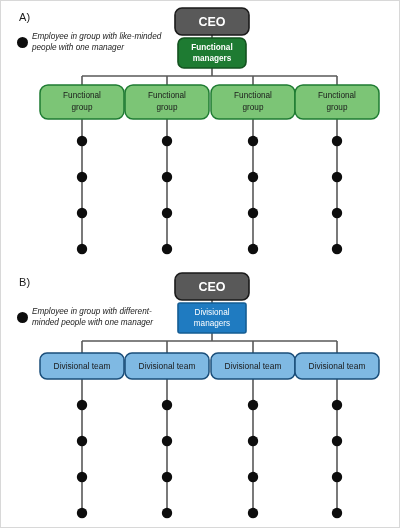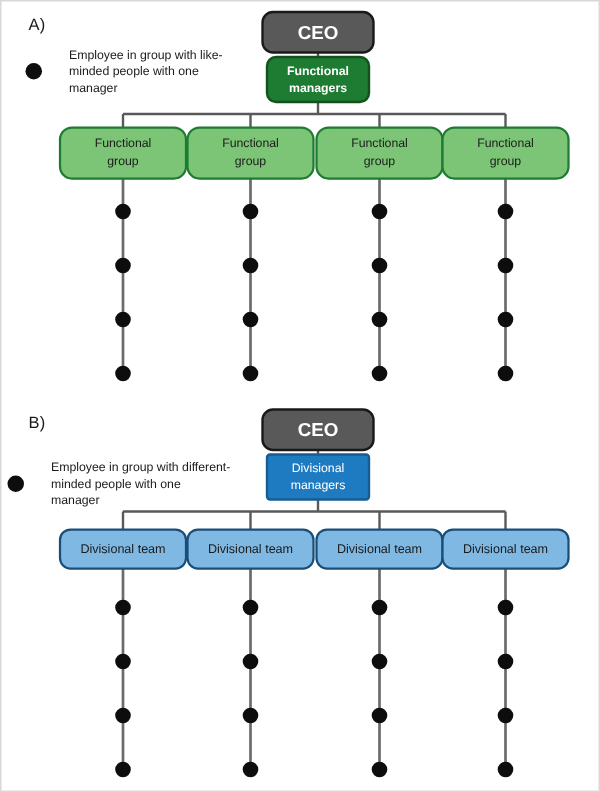--- a/index.html
+++ b/index.html
@@ -31,22 +31,23 @@
     position: absolute;
     font-size: 11px;
     color: #1a1a1a;
     font-family: "Liberation Sans", sans-serif;
     letter-spacing: 0.2px;
   }
   .legend {
     position: absolute;
     display: flex;
     align-items: center;
-    gap: 18px;
+    gap: 4px;
     width: 150px;
+    font-style: italic;
   }
   .legend-dot {
     width: 11px;
     height: 11px;
     border-radius: 50%;
     background: #0d0d0d;
     flex: 0 0 auto;
   }
   .legend-text {
     font-size: 8.2px;
@@ -67,21 +68,21 @@
 
   <div class="panel-label" style="left:18px; top:10px;">A)</div>
 
   <div class="legend" style="left:16px; top:30px;">
     <div class="legend-dot"></div>
     <div class="legend-text">Employee in group with like-minded people with one manager</div>
   </div>
 
   <div class="panel-label" style="left:18px; top:275px;">B)</div>
 
-  <div class="legend" style="left:4px; top:305px;">
+  <div class="legend" style="left:16px; top:305px;">
     <div class="legend-dot"></div>
     <div class="legend-text">Employee in group with different-minded people with one manager</div>
   </div>
 
   <svg class="diagram" viewBox="0 0 400 528">
 
     <g>
 
       <line x1="211" y1="34" x2="211" y2="37" stroke="#595959" stroke-width="1.6"></line>
 

